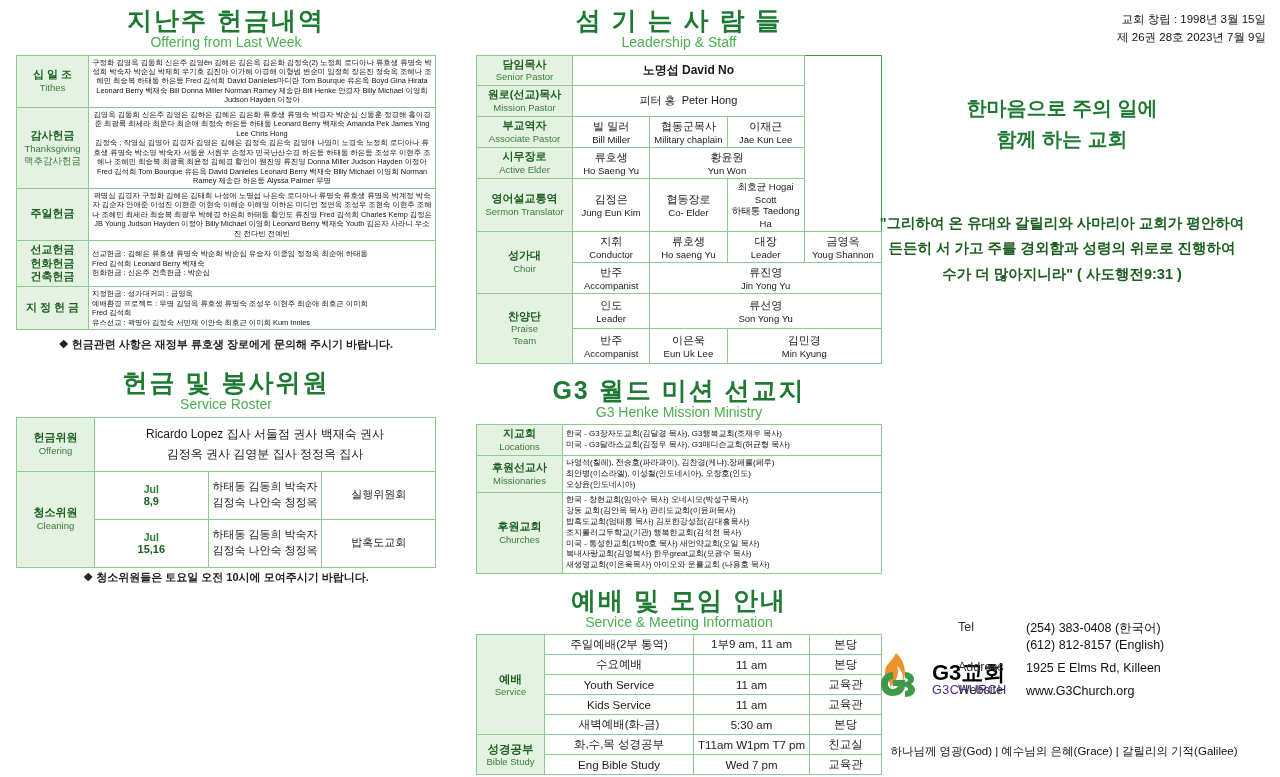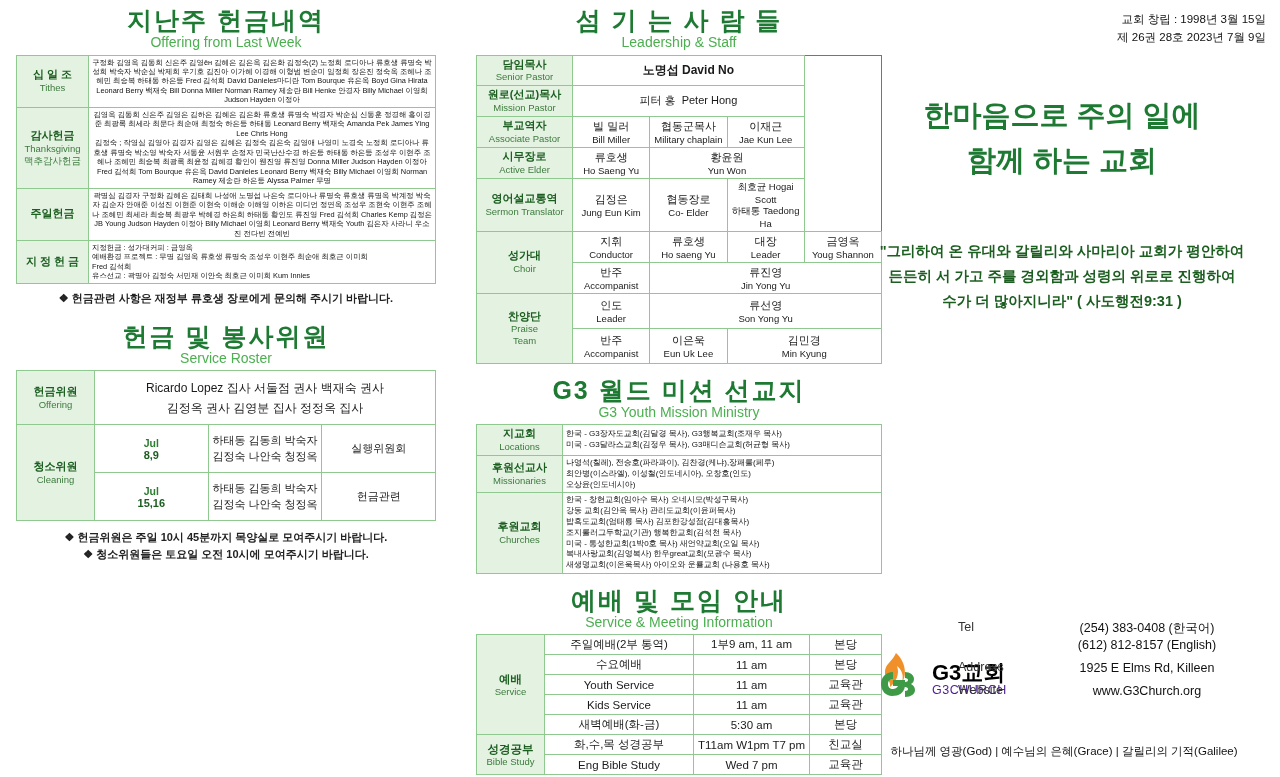--- a/index.html
+++ b/index.html
@@ -73,31 +73,31 @@
   .wor td.lab { width:68px; }
   .wor td { font-size:11.5px; text-align:center; }
   .wor td.n { text-align:center; }
 
   
   .founded {
     text-align:right; font-size:11.5px; line-height:1.6; color:#111; margin-top:4px;
   }
   .slogan {
     margin-top:46px; text-align:center;
-    font-size:29px; font-weight:bold; color:#1e7a33; line-height:1.55;
+    font-size:20px; font-weight:bold; color:#1e7a33; line-height:1.55;
   }
   .verse {
     margin-top:56px; text-align:center;
     font-size:14.5px; font-weight:bold; color:#1b5e20; line-height:1.75;
   }
 
   .contact { position:absolute; left:958px; top:620px; width:310px; font-size:12.5px; color:#111; }
   .contact .row { display:flex; margin-bottom:6px; }
   .contact .k { width:68px; color:#333; }
-  .contact .v { flex:1; text-align:center; line-height:1.35; }
+  .contact .v { flex:1; line-height:1.35; }
 
   .logo-wrap { position:absolute; left:862px; top:650px; display:flex; align-items:center; }
   .logo-mark { width:62px; height:58px; position:relative; }
   .logo-txt { margin-left:8px; line-height:1.05; }
   .logo-txt .t1 { font-size:22px; font-weight:bold; color:#000000; }
   .logo-txt .t2 { font-size:12.5px; color:#4c1d95; letter-spacing:0.5px; }
 
   .footer-motto {
     position:absolute; left:858px; top:744px; width:412px; text-align:center;
     font-size:11.5px; color:#111;
@@ -133,20 +133,28 @@
           <td class="tiny" style="white-space:pre-line">김영옥 김동희 신은주 김영은 김하은 김혜은 김은화 류호생 류명숙 박경자 박순심 신동훈 정경해 홍이경준 최광록 최세라 최문다 최순애 최정숙 하은등 하태동 Leonard Berry 백재숙 Amanda Pek  James Ying Lee  Chris Hong
 김정숙 ; 작영심 김영아 김경자 김영은 김혜은 김정숙 김은숙 김영애 나영미 노경숙 노정희 로디아나 류호생 류명숙 박소영 박숙자 서동윤 서원우 손정자 민국난산수경 하은등 하태동 하은등 조성우 이현주 조혜나 조혜민 최승복 최광록 최윤정 김혜경 황인이 웬진영 류진영 Donna Miller Judson Hayden 이정아 Fred 김석희 Tom Bourque 유은옥 David Danieles  Leonard Berry 백재숙 Billy Michael 이영희  Norman Ramey 제송란 하은등 Alyssa Palmer 무명</td>
         </tr>
         <tr>
           <td class="lab">
             <span>주일헌금</span>
           </td>
           <td class="tiny" style="white-space:pre-line">곽명심 김경자 구정화 김혜은 김태희 나성애 노명섭 나은숙 로디아나 류명숙 류호생 류명옥 박계정 박숙자 김순자 안애준 이성진 이현준 이현숙 이해순 이해영 이하은 미디언 정연옥 조성우 조현숙 이현주 조혜나 조혜민 최세라 최승복 최광우 박혜경 하은희 하태동 황인도 류진영  Fred 김석희 Charles Kemp 김정은 JB Young Judson Hayden 이정아 Billy Michael 이영희 Leonard Berry 백재숙 Youth  김은자 사라니 우소진 전다빈 전예빈</td>
         </tr>
         <tr>
+          <td class="lab" style="white-space:pre-line">선교헌금
+헌화헌금
+건축헌금</td>
+          <td class="tiny" style="white-space:pre-line;text-align:left">선교헌금 : 김혜은 류호생 류명숙 박순희 박순심 유승자 이종임 정정옥 최순애 하태동
+                 Fred 김석희 Leonard Berry 백재숙
+헌화헌금 : 신은주                                   건축헌금 : 박순심</td>
+        </tr>
+        <tr>
           <td class="lab">지 정 헌 금</td>
           <td class="tiny" style="white-space:pre-line;text-align:left">지정헌금 : 성가대커피 : 금영옥
 예배환경 프로젝트 : 무명  김영옥 류호생 류명숙 조성우 이현주 최순애 최호근 이미희
                                        Fred 김석희
 유스선교 : 곽명아 김정숙 서민재 이안숙 최호근 이미희 Kum Innies</td>
         </tr>
       </tbody>
     </table>
 
     <div class="note">❖ 헌금관련 사항은 재정부 류호생 장로에게 문의해 주시기 바랍니다.</div>
@@ -181,26 +189,25 @@
 김정숙 나안숙 청정옥</td>
           <td class="nm" style="width:104px">실행위원회</td>
         </tr>
         <tr>
           <td class="dt" style="height:48px">
             <span class="m">Jul</span>
             <span>15,16</span>
           </td>
           <td class="nm" style="white-space:pre-line">하태동 김동희 박숙자
 김정숙 나안숙 청정옥</td>
-          <td class="nm">헌금관련</td>
+          <td class="nm">밥혹도교회</td>
         </tr>
       </tbody>
     </table>
 
-    <div class="note" style="margin-top:9px">❖ 헌금위원은 주일 10시 45분까지 목양실로 모여주시기 바랍니다.</div>
     <div class="note" style="margin-top:2px">❖ 청소위원들은 토요일 오전 10시에 모여주시기 바랍니다.</div>
   </div>
 
   <div class="col-mid">
 
     <div class="sec-title">
       <div class="kr">섬 기 는 사 람 들</div>
       <div class="en">Leadership &amp; Staff</div>
     </div>
 
@@ -337,21 +344,21 @@
           <td class="v" colspan="2">
             <div>김민경</div>
             <div class="s">Min Kyung</div>
           </td>
         </tr>
       </tbody>
     </table>
 
     <div class="sec-title" style="margin-top:12px">
       <div class="kr">G3 월드 미션 선교지</div>
-      <div class="en">G3 Youth Mission Ministry</div>
+      <div class="en">G3 Henke Mission Ministry</div>
     </div>
 
     <table class="g mis">
       <tbody>
         <tr>
           <td class="lab">
             <span>지교회</span>
             <span class="en">Locations</span>
           </td>
           <td class="tiny" style="white-space:pre-line">한국 - G3장자도교회(김달경 목사), G3행복교회(조재우 목사)

